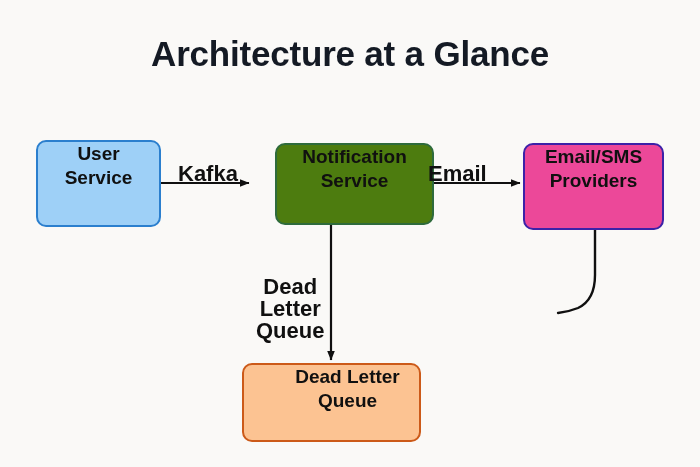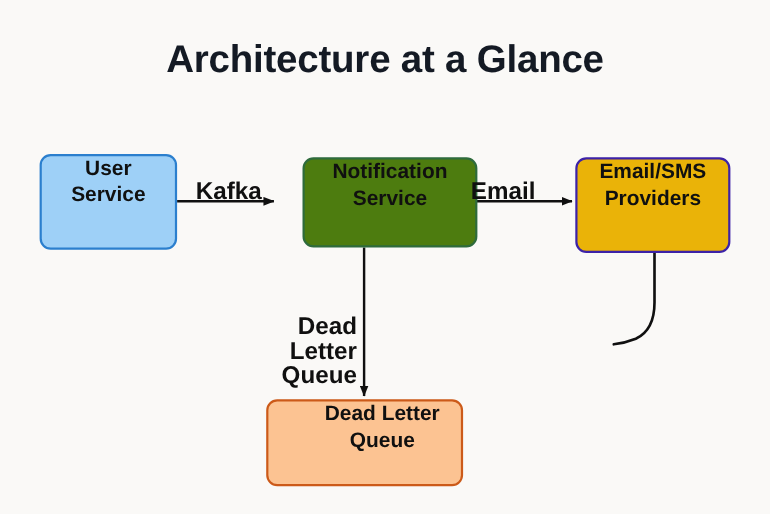--- a/index.html
+++ b/index.html
@@ -66,40 +66,40 @@
   #node-user-service {
     left: 36px;  top: 140px;  width: 125px; height: 87px;
     background: #9ed0f7; border-color: #2b7fce;
   }
   #node-notification-service {
     left: 252px; top: 143px; width: 159px; height: 82px;
     background: #4d7c0f; border-color: #2e6b3c; margin-left: 23px;
   }
   #node-email-sms-providers {
     left: 523px; top: 143px; width: 141px; height: 87px;
-    background: #eab308; border-color: #3c22a8;
+    background: #ec4899; border-color: #3c22a8;
   }
   #node-dead-letter-queue {
     left: 242px; top: 363px; width: 179px; height: 79px;
     background: #fcc392; border-color: #cc5a19; padding-left: 32px;
   }
 
   
   .edge-label {
     position: absolute;
     font-size: 22px;
     font-weight: bold;
     color: #101010;
     line-height: 22px;
     white-space: pre-line;
     z-index: 4;
   }
   #edge-label-kafka   { left: 178px; top: 163px; }
   #edge-label-email   { left: 428px; top: 163px; }
-  #edge-label-dlq     { left: 256px; top: 286px; text-align: right; }
+  #edge-label-dlq     { left: 256px; top: 276px; text-align: center; }
 </style>
 </head>
 <body>
 
 <div id="canvas">
 
   <div id="diagram-title">Architecture at a Glance</div>
 
   <svg id="edge-layer" viewBox="0 0 700 467" width="700" height="467">
     <defs>

